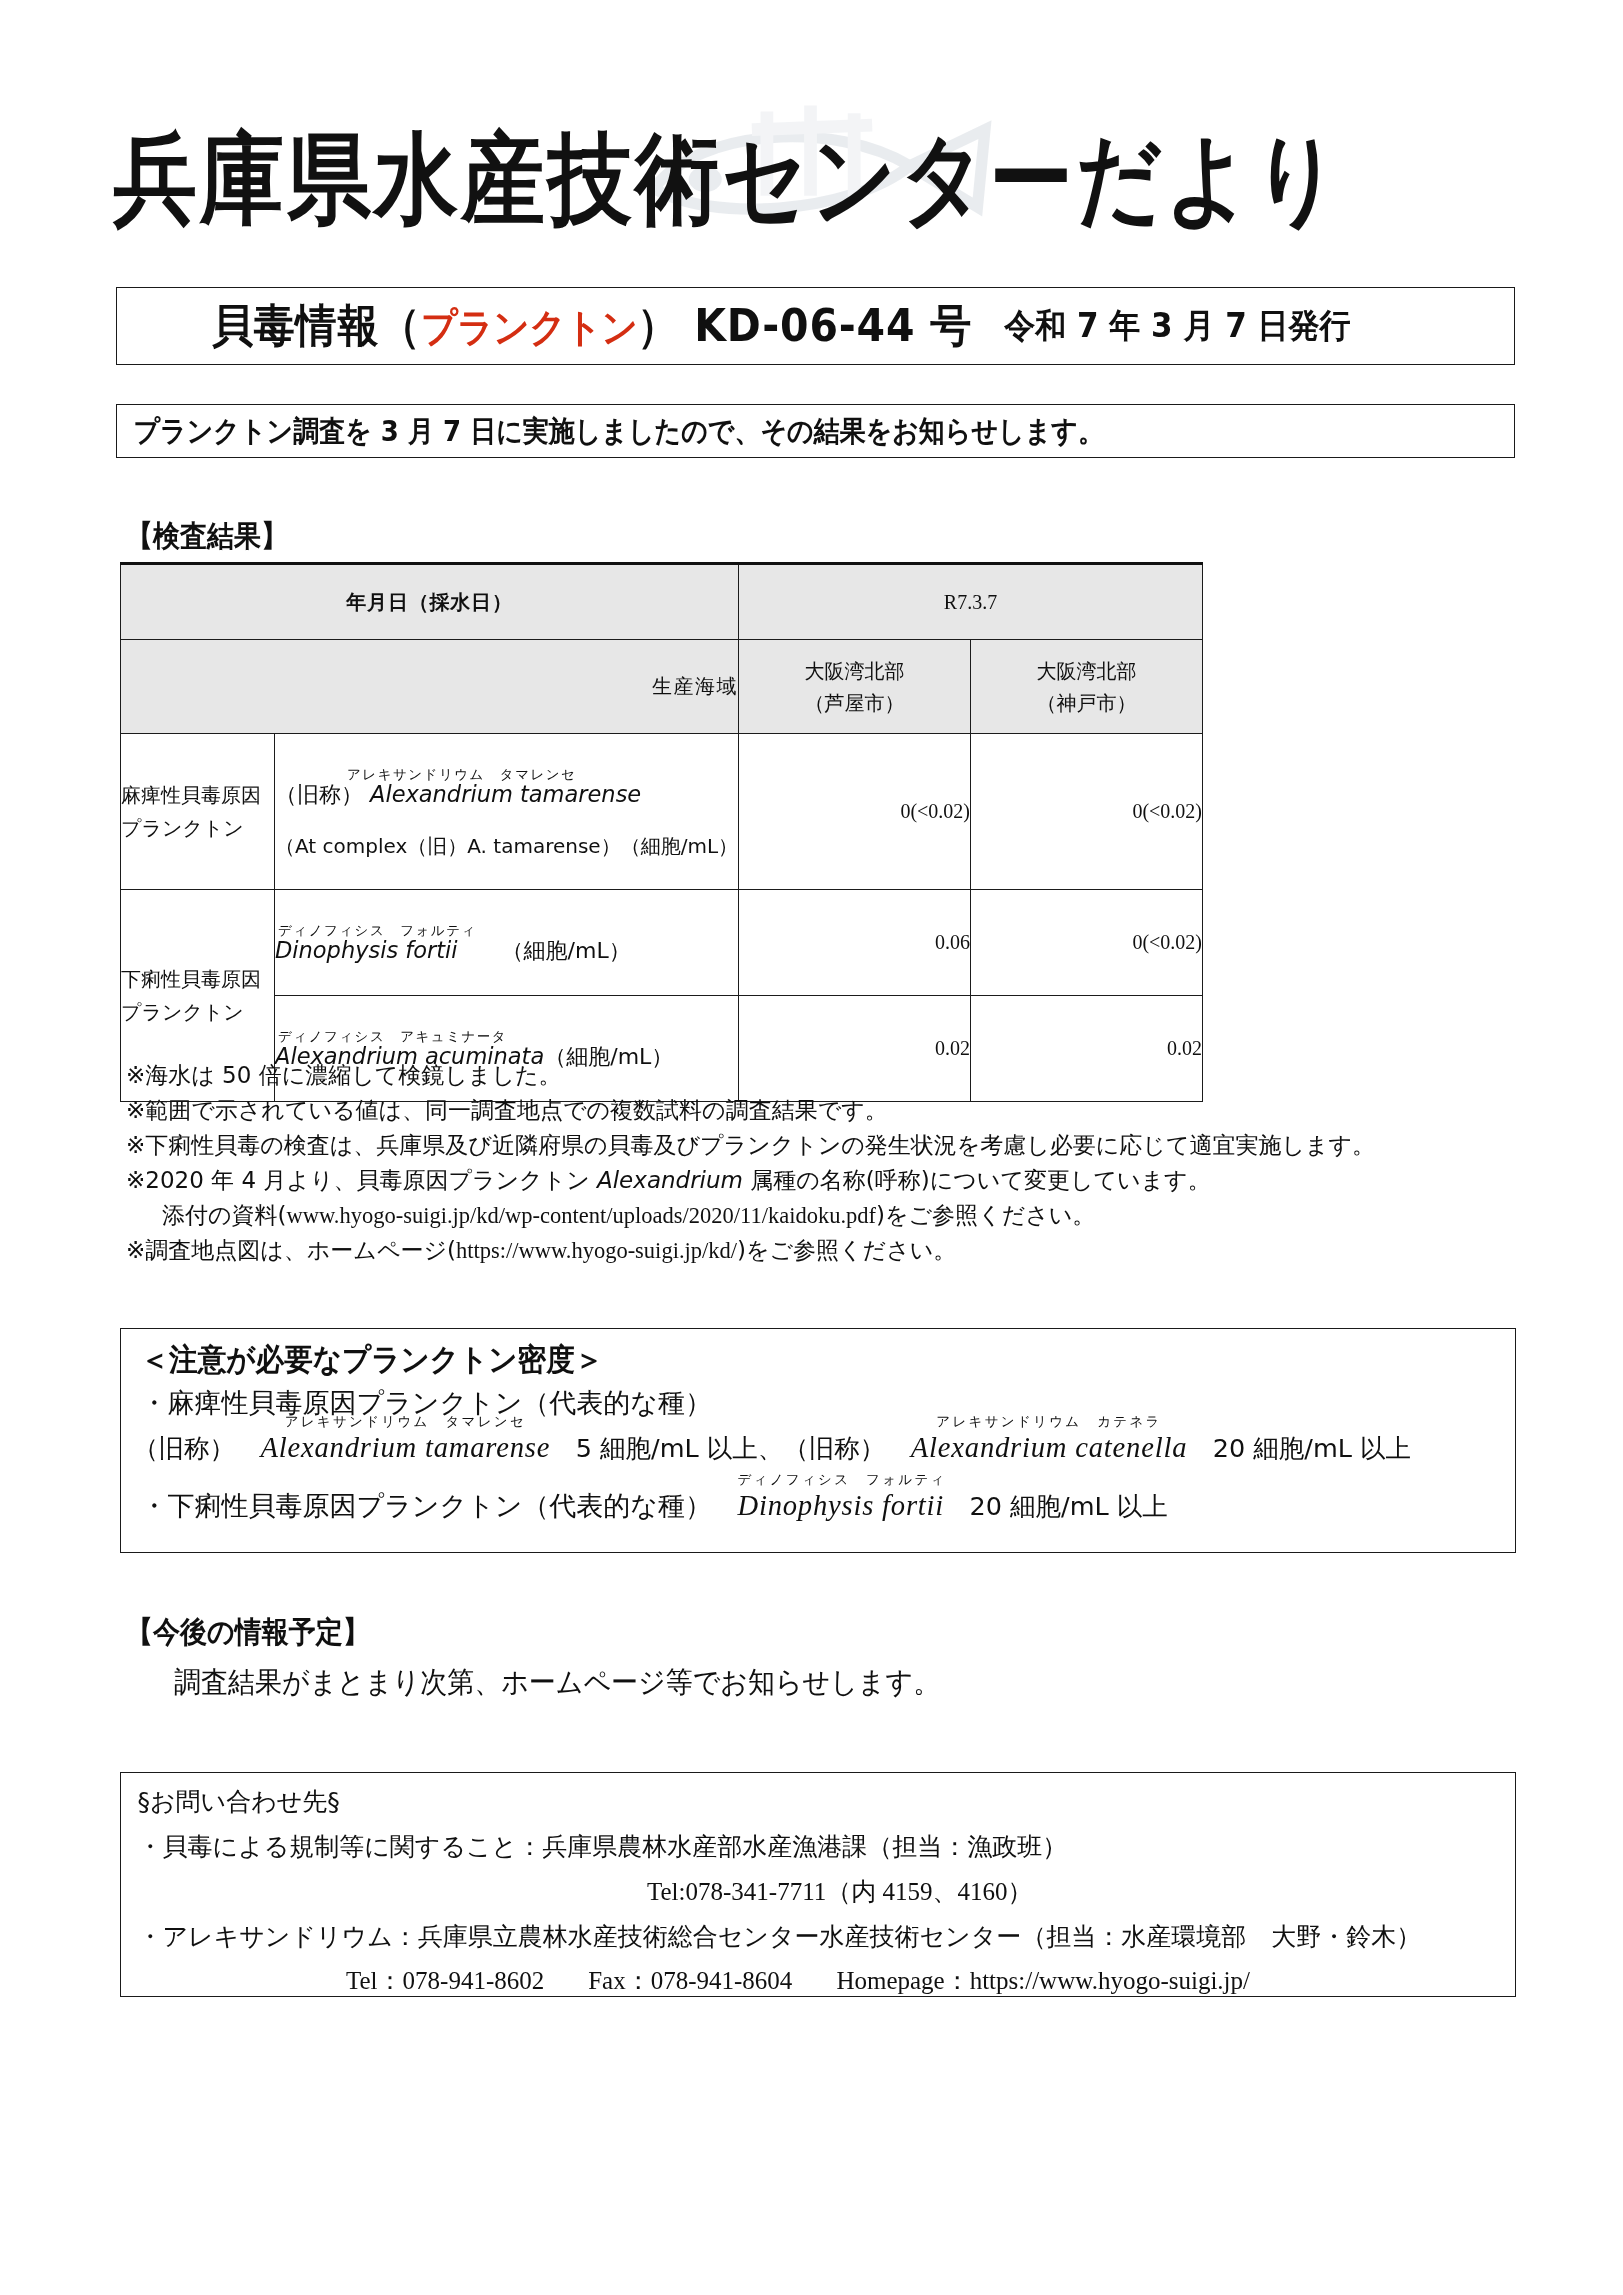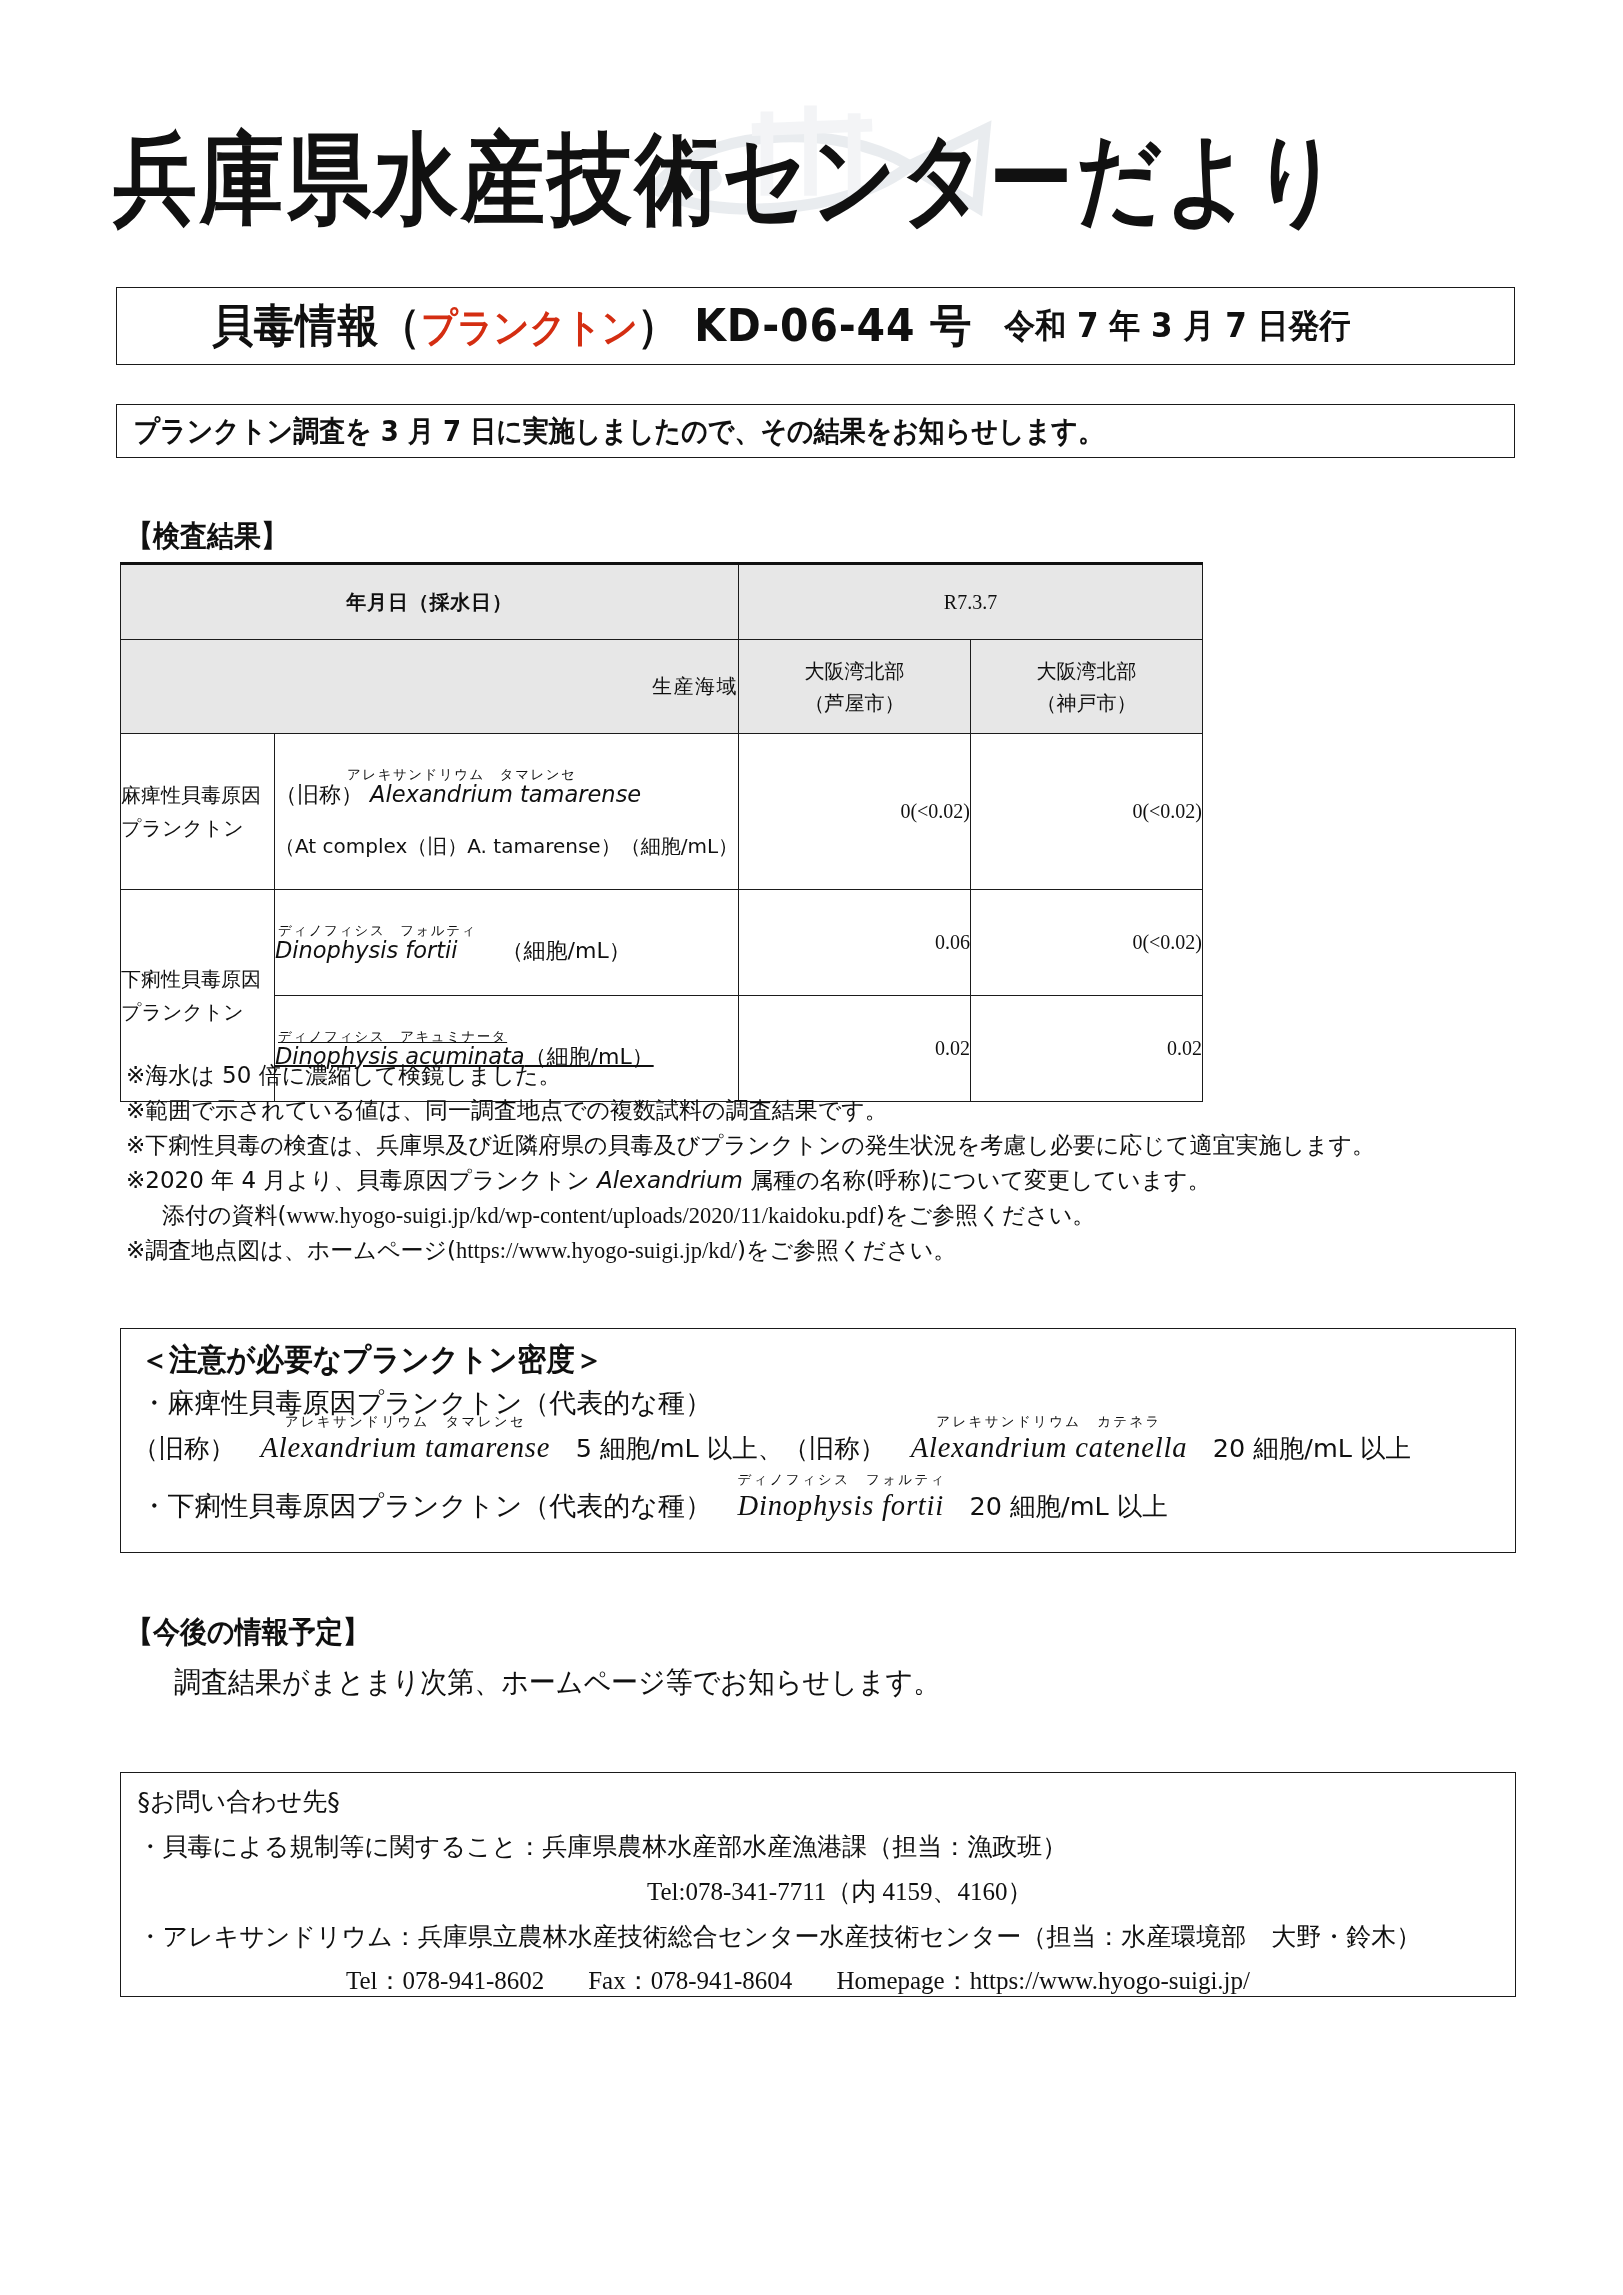--- a/index.html
+++ b/index.html
@@ -408,23 +408,23 @@
         <td class="rowlabel" rowspan="2">下痢性貝毒原因プランクトン</td>
         <td class="species-cell" style="height:105px;">
           <span class="ruby" style="margin-left:3px;">ディノフィシス　フォルティ</span>
           <span class="sci-line"><span class="sci">Dinophysis fortii</span><span class="gap-l"></span><span>（細胞/mL）</span></span>
         </td>
         <td class="valcell">0.06</td>
         <td class="valcell">0(&lt;0.02)</td>
       </tr>
 
       <tr>
-        <td class="species-cell" style="height:105px;text-decoration:underline;">
+        <td class="species-cell" style="height:105px;">
           <span class="ruby" style="margin-left:3px;">ディノフィシス　アキュミナータ</span>
-          <span class="sci-line"><span class="sci">Dinophysis acuminata</span><span>（細胞/mL）</span></span>
+          <span class="sci-line"><span class="sci">Alexandrium acuminata</span><span>（細胞/mL）</span></span>
         </td>
         <td class="valcell">0.02</td>
         <td class="valcell">0.02</td>
       </tr>
     </tbody>
   </table>
 
   <div class="notes">
     <div>※海水は 50 倍に濃縮して検鏡しました。</div>
     <div>※範囲で示されている値は、同一調査地点での複数試料の調査結果です。</div>

